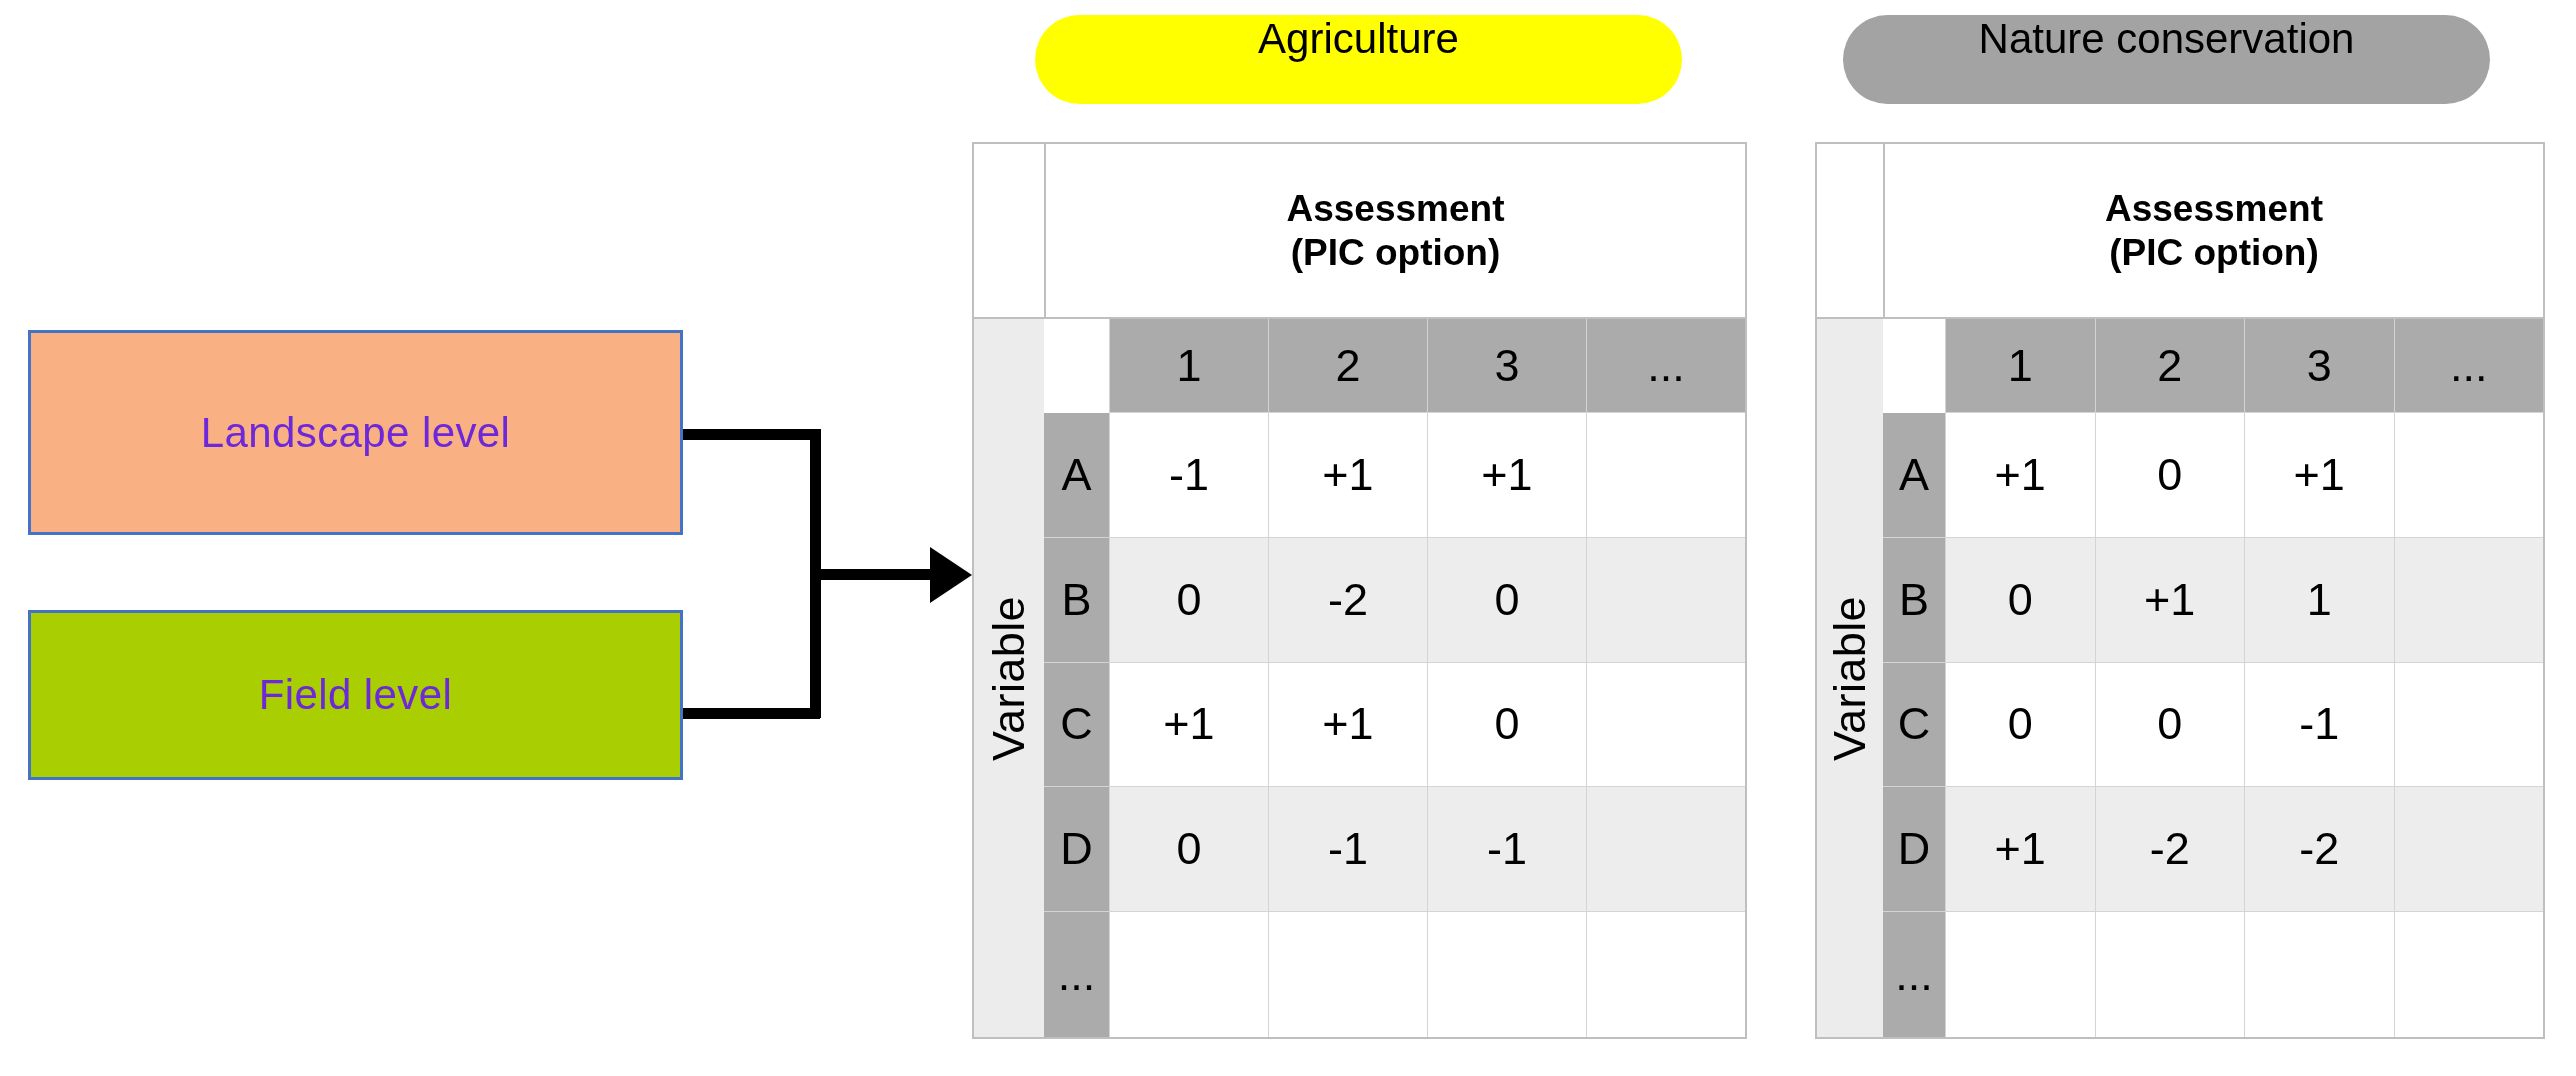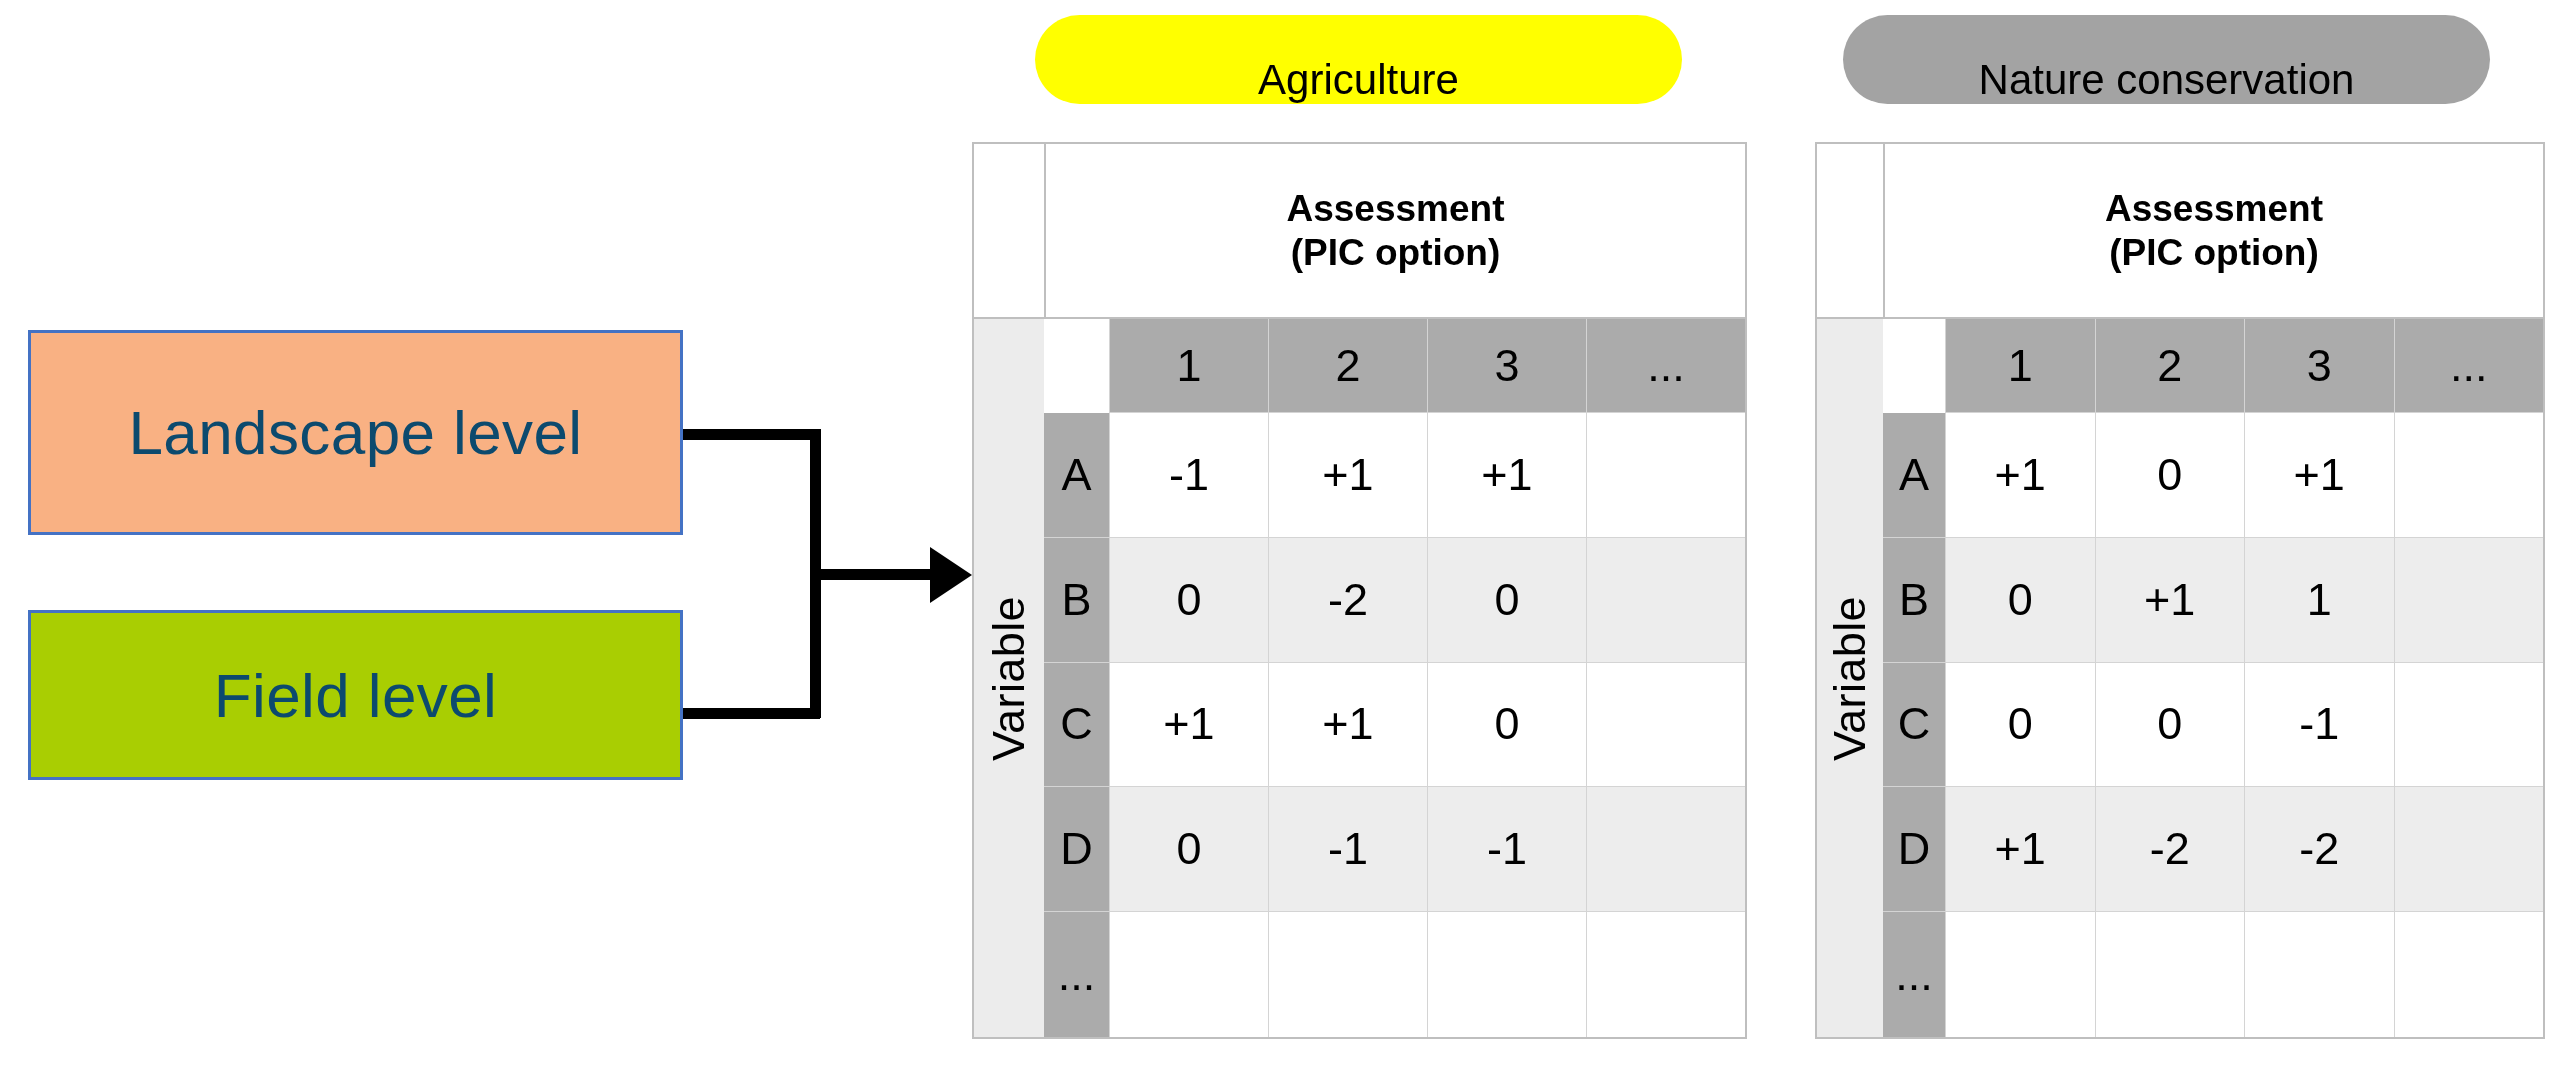--- a/index.html
+++ b/index.html
@@ -3,36 +3,36 @@
 <meta charset="utf-8">
 <title>Assessment matrices diagram</title>
 <style>
   html,body{margin:0;padding:0;background:#ffffff;}
   body{width:2576px;height:1076px;position:relative;overflow:hidden;
        font-family:"Liberation Sans","DejaVu Sans",sans-serif;color:#000;}
 
   
   .levelbox{position:absolute;box-sizing:border-box;border:3.2px solid #4472C4;
             display:flex;align-items:center;justify-content:center;
-            font-size:62px;letter-spacing:0.4px;color:#0c4a6e;}
+            font-size:42px;letter-spacing:0.4px;color:#6d28d9;}
   #landscape-box{left:28px;top:330px;width:655px;height:205px;background:#F9B183;}
   #field-box{left:28px;top:610px;width:655px;height:170px;background:#A9CE02;}
 
   
   .conn-line{position:absolute;background:#000;}
   #conn-top{left:683px;top:429px;width:137px;height:10.5px;}
   #conn-bottom{left:683px;top:708px;width:137px;height:10.5px;}
   #conn-vert{left:810px;top:429px;width:10.5px;height:289px;}
   #conn-arrow-shaft{left:810px;top:569px;width:129px;height:10.5px;}
   #conn-arrow-head{position:absolute;left:930px;top:547px;width:0;height:0;
       border-top:28px solid transparent;border-bottom:28px solid transparent;
       border-left:42px solid #000;}
 
   
-  .pill{position:absolute;border-radius:808px;display:flex;align-items:flex-end;
+  .pill{position:absolute;border-radius:808px;display:flex;align-items:flex-start;
         justify-content:center;font-size:42px;color:#000;height:89px;}
   #agriculture-pill{left:1035px;top:14.6px;width:647px;background:#FFFF00;}
   #nature-pill{left:1843px;top:14.6px;width:647px;background:#a3a3a3;}
 
   
   .matrix{position:absolute;top:142px;height:897px;box-sizing:border-box;
           border:2.4px solid #BFBFBF;background:#ffffff;
           display:flex;flex-direction:column;}
   #agriculture-table{left:972px;width:775px;}
   #nature-table{left:1815px;width:730px;}

